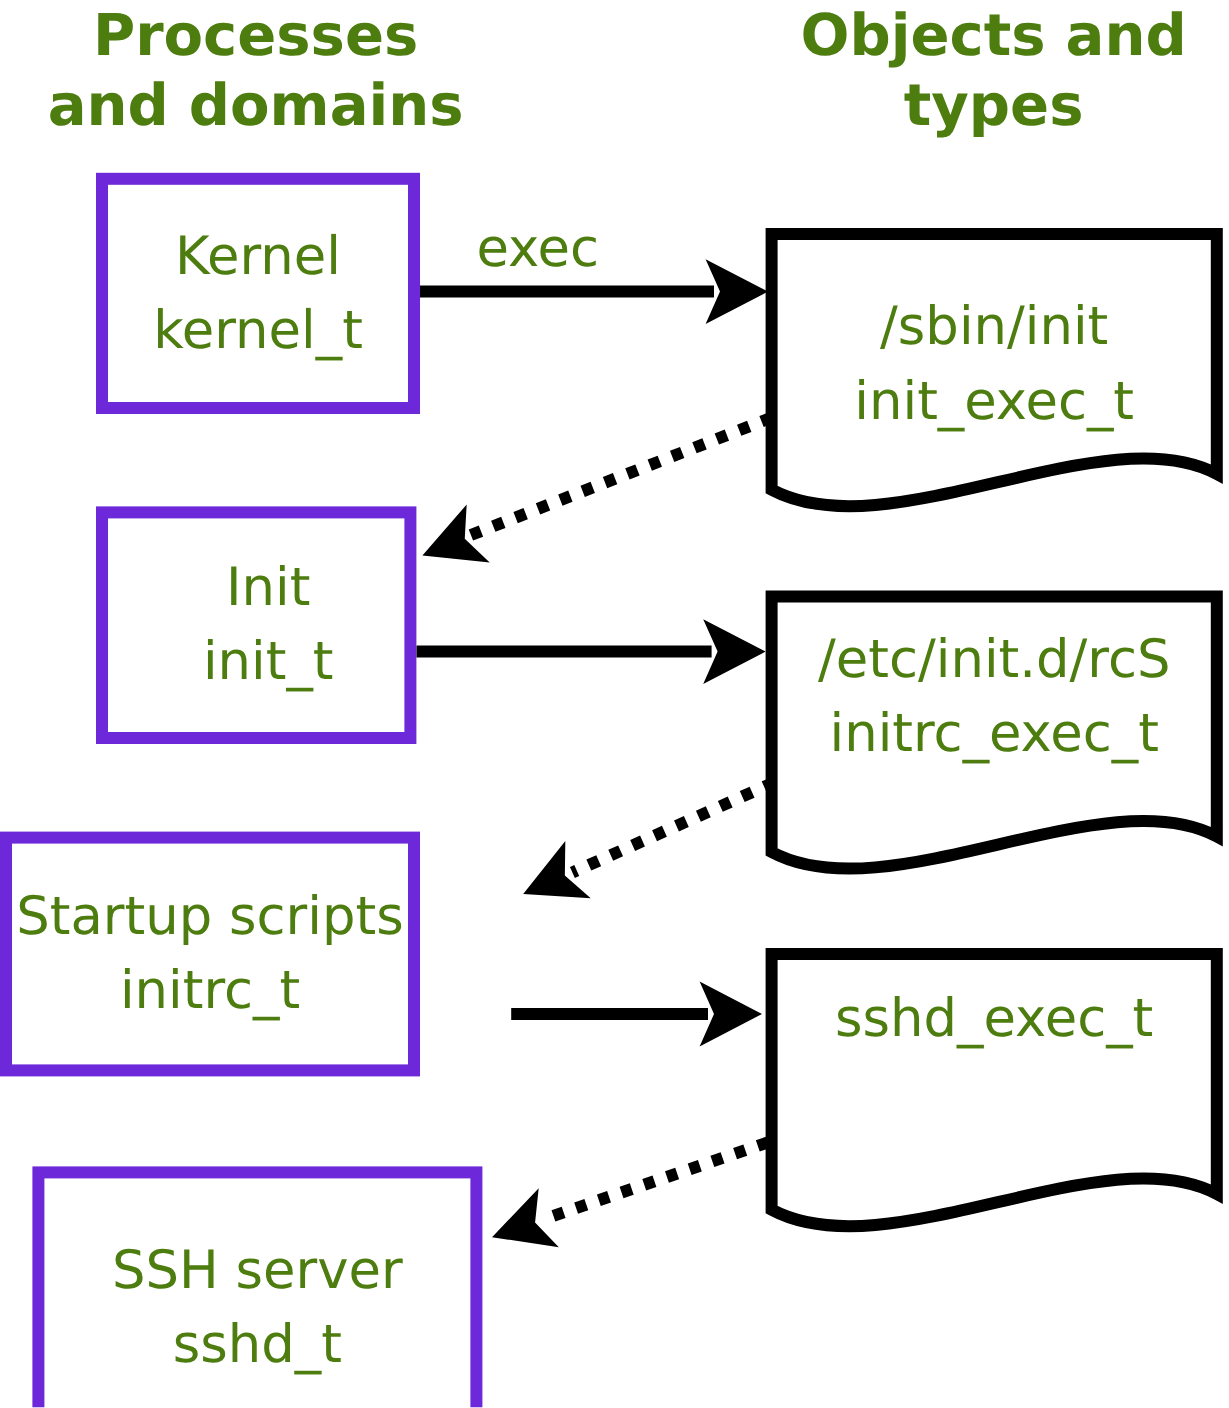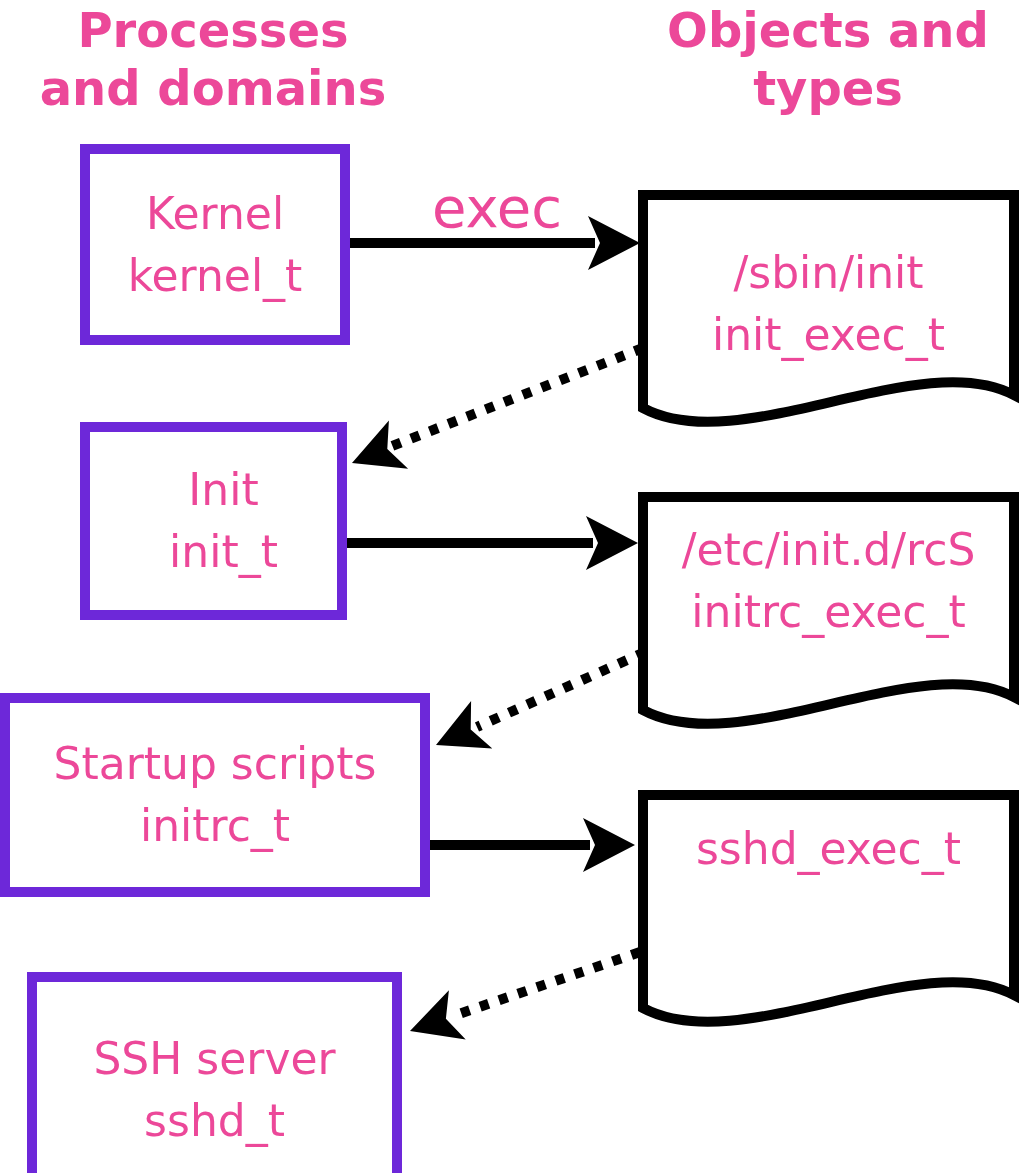--- a/index.html
+++ b/index.html
@@ -7,21 +7,21 @@
     padding: 0;
     background: #ffffff;
   }
   .canvas {
     position: relative;
     width: 1024px;
     height: 1173px;
     background: #ffffff;
     overflow: hidden;
     font-family: "DejaVu Sans", sans-serif;
-    color: #ec4899;
+    color: #4d7c0f;
   }
   .gfx {
     position: absolute;
     left: 0;
     top: 0;
     z-index: 1;
   }
   .column-header {
     position: absolute;
     z-index: 3;
@@ -50,22 +50,21 @@
     position: absolute;
     z-index: 3;
     text-align: center;
     font-size: 44px;
     line-height: 62px;
     white-space: nowrap;
   }
   .edge-label {
     position: absolute;
     z-index: 3;
-    text-align: center;
-    font-size: 56px;
+    font-size: 44px;
     line-height: 48px;
     white-space: nowrap;
   }
 </style>
 </head>
 <body>
 
 <div class="canvas">
 
   <svg class="gfx" width="1024" height="1173" viewBox="0 0 1024 1173">
@@ -111,21 +110,21 @@
   </div>
 
   <div class="process-box" style="left:80px; top:144px; width:270px; height:201px;">
     <div>Kernel</div>
     <div>kernel_t</div>
   </div>
   <div class="process-box" style="left:80px; top:422px; width:267px; height:198px;padding-left:20px;">
     <div>Init</div>
     <div>init_t</div>
   </div>
-  <div class="process-box" style="left:0px; top:693px; width:430px; height:204px;">
+  <div class="process-box" style="left:0px; top:693px; width:350px; height:204px;">
     <div>Startup scripts</div>
     <div>initrc_t</div>
   </div>
   <div class="process-box" style="left:27px; top:972px; width:375px; height:236px;">
     <div>SSH server</div>
     <div>sshd_t</div>
   </div>
 
   <div class="doc-label" style="left:643px; top:242px; width:371px;">
     <div>/sbin/init</div>

